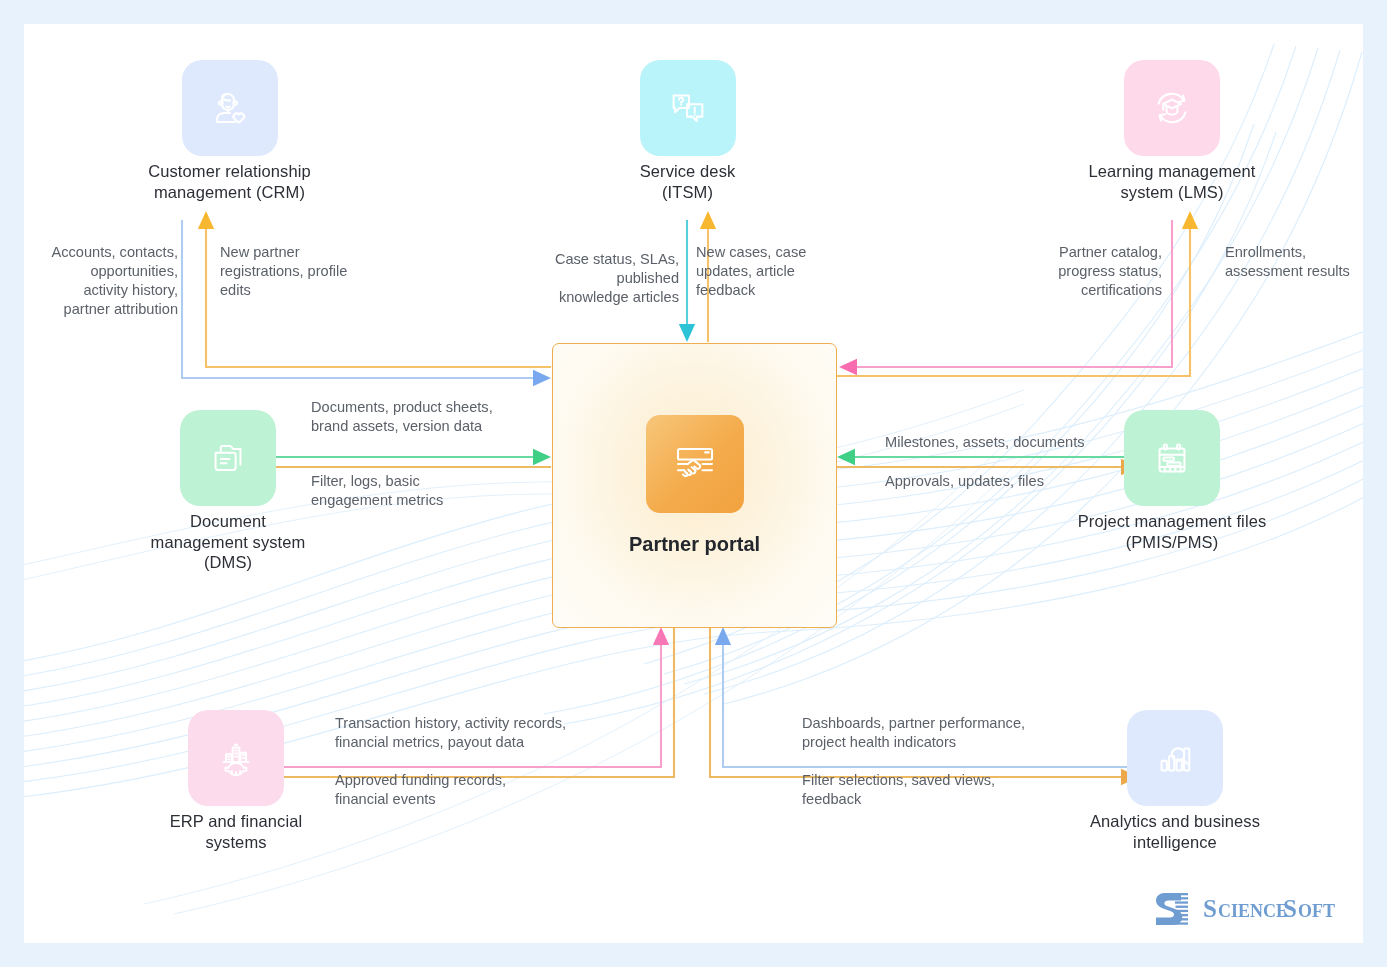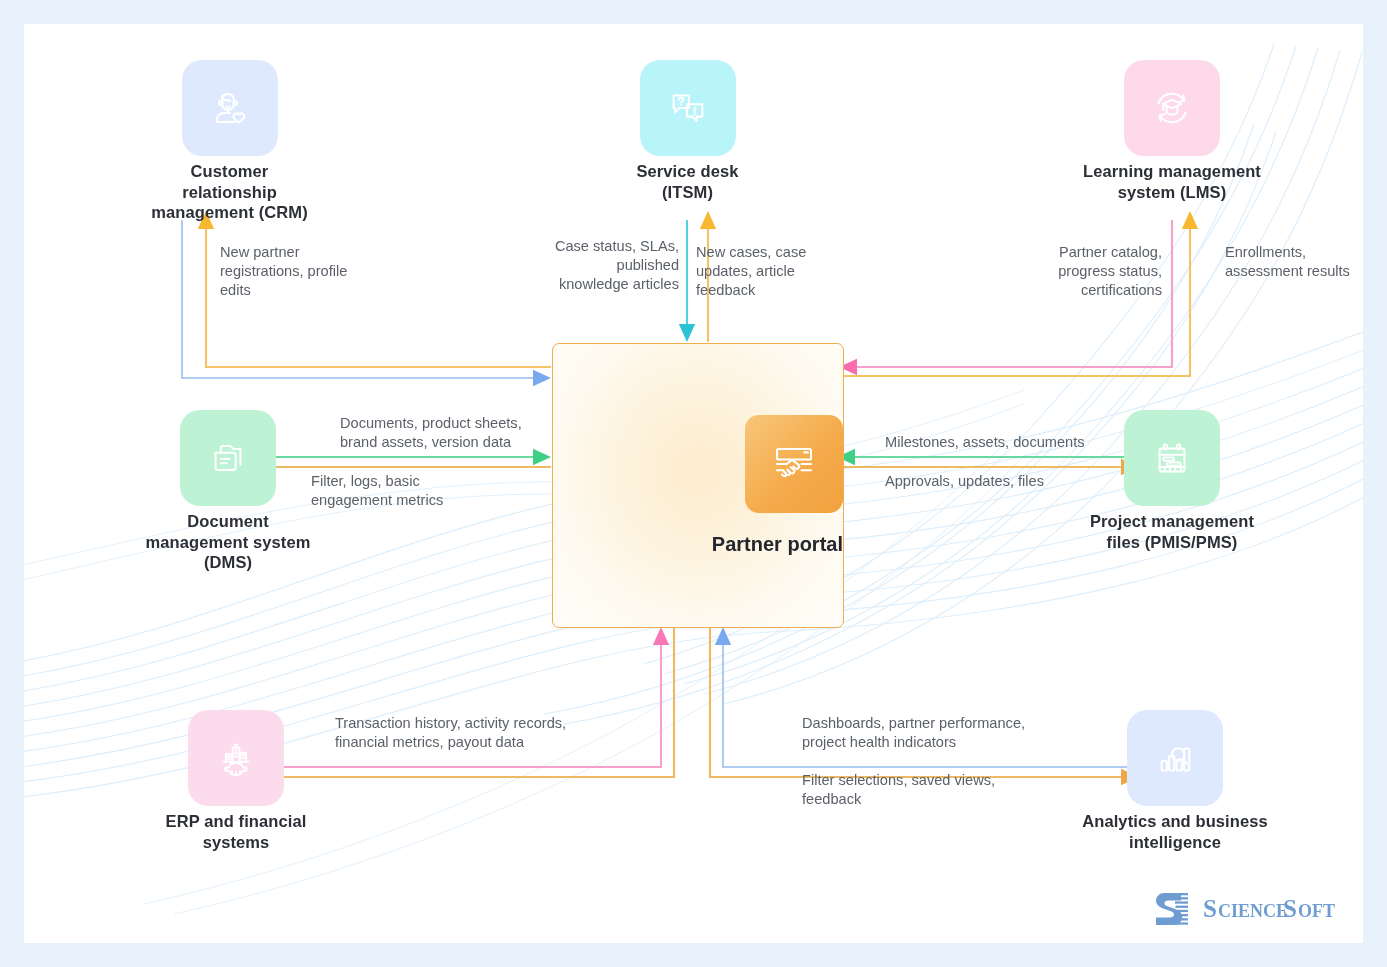--- a/index.html
+++ b/index.html
@@ -24,21 +24,21 @@
     margin:0 auto;position:relative;
     display:flex;align-items:center;justify-content:center;
   }
   .node-icon .halo{
     position:absolute;left:-8px;top:-8px;width:96px;height:96px;
     border-radius:20px;z-index:0;
   }
   .node-icon svg{position:relative;z-index:2;}
   .node-label{
     margin-top:13px;
-    font-size:16.5px;font-weight:bold;color:#2c2f36;
+    font-size:16.5px;font-weight:normal;color:#2c2f36;
     line-height:1.25;letter-spacing:.1px;
   }
 
   
   .ic-blue{background:linear-gradient(135deg,#9fc0fb 0%,#6f9dfa 55%,#5a8ef9 100%);}
   .halo-blue{background:#dfe9fe;}
   .ic-cyan{background:linear-gradient(135deg,#3fe3ee 0%,#13d2e6 55%,#0ec6e0 100%);}
   .halo-cyan{background:#b9f4fa;}
   .ic-pinkL{background:linear-gradient(135deg,#fda9cf 0%,#fb77b4 55%,#fa63a9 100%);}
   .halo-pinkL{background:#fdd9ea;}
@@ -47,21 +47,21 @@
   .ic-pink2{background:linear-gradient(135deg,#fdb5d6 0%,#fb85bd 55%,#f96fb0 100%);}
   .halo-pink2{background:#fcdcec;}
   .ic-blue2{background:linear-gradient(150deg,#9dbdfb 0%,#6d9bfa 55%,#5b8df9 100%);}
   .halo-blue2{background:#dfe9fe;}
 
   
   #portal{
     position:absolute;left:528px;top:319px;width:283px;height:283px;
     border:1.6px solid #f0ad4e;border-radius:7px;
     background:radial-gradient(ellipse at 50% 45%, #fdeccd 0%, #fdf3de 38%, #fefaf0 68%, #fffdf8 100%);
-    display:flex;flex-direction:column;align-items:flex-end;justify-content:center;padding-left:7px;
+    display:flex;flex-direction:column;align-items:center;justify-content:center;
   }
   #portal .p-icon{
     width:98px;height:98px;border-radius:14px;
     background:linear-gradient(135deg,#f7c67a 0%,#f4ab4b 55%,#f2a23f 100%);
     display:flex;align-items:center;justify-content:center;
   }
   #portal .p-label{
     margin-top:20px;font-size:20px;font-weight:bold;color:#23262c;
   }
 
@@ -295,47 +295,53 @@
           <path d="M11 34.2h6.5"></path>
         <path d="M20.5 28.2l4.1-3.3c.9-.7 2.1-.7 3 0l4.6 3.7c1 .8 1.2 2.2.4 3.2-.8 1-2.2 1.2-3.2.4l-2.1-1.7"></path>
         <path d="M24.7 31.2l2.9 2.4c.9.8 1.1 2.1.3 3-.7.9-2 1.1-3 .4l-2.6-2.1"></path>
         <path d="M21.2 33.6l2.2 1.8c.9.7 1 1.9.3 2.8-.7.8-1.9 1-2.8.3l-2-1.6"></path>
         <path d="M18 35.6l1.7 1.4c.8.7.9 1.8.2 2.5-.6.7-1.7.9-2.5.2l-1.5-1.2"></path>
       </svg>
     </div>
     <div class="p-label">Partner portal</div>
   </div>
 
+  <div class="edge-label ta-r" style="left:6px;top:219px;width:148px;">Accounts, contacts,
+opportunities,
+activity history,
+partner attribution</div>
   <div class="edge-label ta-l" style="left:196px;top:219px;width:160px;">New partner
 registrations, profile
 edits</div>
 
-  <div class="edge-label ta-r" style="left:483px;top:213px;width:172px;">Case status, SLAs,
+  <div class="edge-label ta-r" style="left:483px;top:226px;width:172px;">Case status, SLAs,
 published
 knowledge articles</div>
   <div class="edge-label ta-l" style="left:672px;top:219px;width:135px;">New cases, case
 updates, article
 feedback</div>
 
   <div class="edge-label ta-r" style="left:990px;top:219px;width:148px;">Partner catalog,
 progress status,
 certifications</div>
   <div class="edge-label ta-l" style="left:1177px;top:219px;width:160px;margin-left:24px;">Enrollments,
 assessment results</div>
 
-  <div class="edge-label ta-l" style="left:287px;top:390px;width:250px;margin-left:29px;">Documents, product sheets,
+  <div class="edge-label ta-l" style="left:287px;top:374px;width:250px;">Documents, product sheets,
 brand assets, version data</div>
   <div class="edge-label ta-l" style="left:287px;top:448px;width:230px;">Filter, logs, basic
 engagement metrics</div>
 
   <div class="edge-label ta-l" style="left:861px;top:409px;width:260px;">Milestones, assets, documents</div>
   <div class="edge-label ta-l" style="left:861px;top:448px;width:250px;">Approvals, updates, files</div>
 
   <div class="edge-label ta-l" style="left:311px;top:690px;width:300px;">Transaction history, activity records,
 financial metrics, payout data</div>
+  <div class="edge-label ta-l" style="left:311px;top:747px;width:270px;">Approved funding records,
+financial events</div>
 
   <div class="edge-label ta-l" style="left:778px;top:690px;width:290px;">Dashboards, partner performance,
 project health indicators</div>
   <div class="edge-label ta-l" style="left:778px;top:747px;width:270px;">Filter selections, saved views,
 feedback</div>
 
   <div id="logo">
     <svg class="mark" viewBox="0 0 44 44" fill="none">
       <path d="M31 6H14.5C9.6 6 6 9.3 6 13.6c0 3.5 2.3 6.1 6.4 7.6l8.4 3c2.3.8 3.2 1.8 3.2 3.2 0 1.8-1.6 3.1-4.2 3.1H6v7.5h17c5.4 0 9.3-3.4 9.3-8 0-3.6-2.2-6.2-6.6-7.8l-8.2-3c-2.2-.8-3.1-1.7-3.1-3 0-1.7 1.5-2.8 4-2.8H31z" fill="#6f9dd1"></path>
       <g fill="#6f9dd1">

